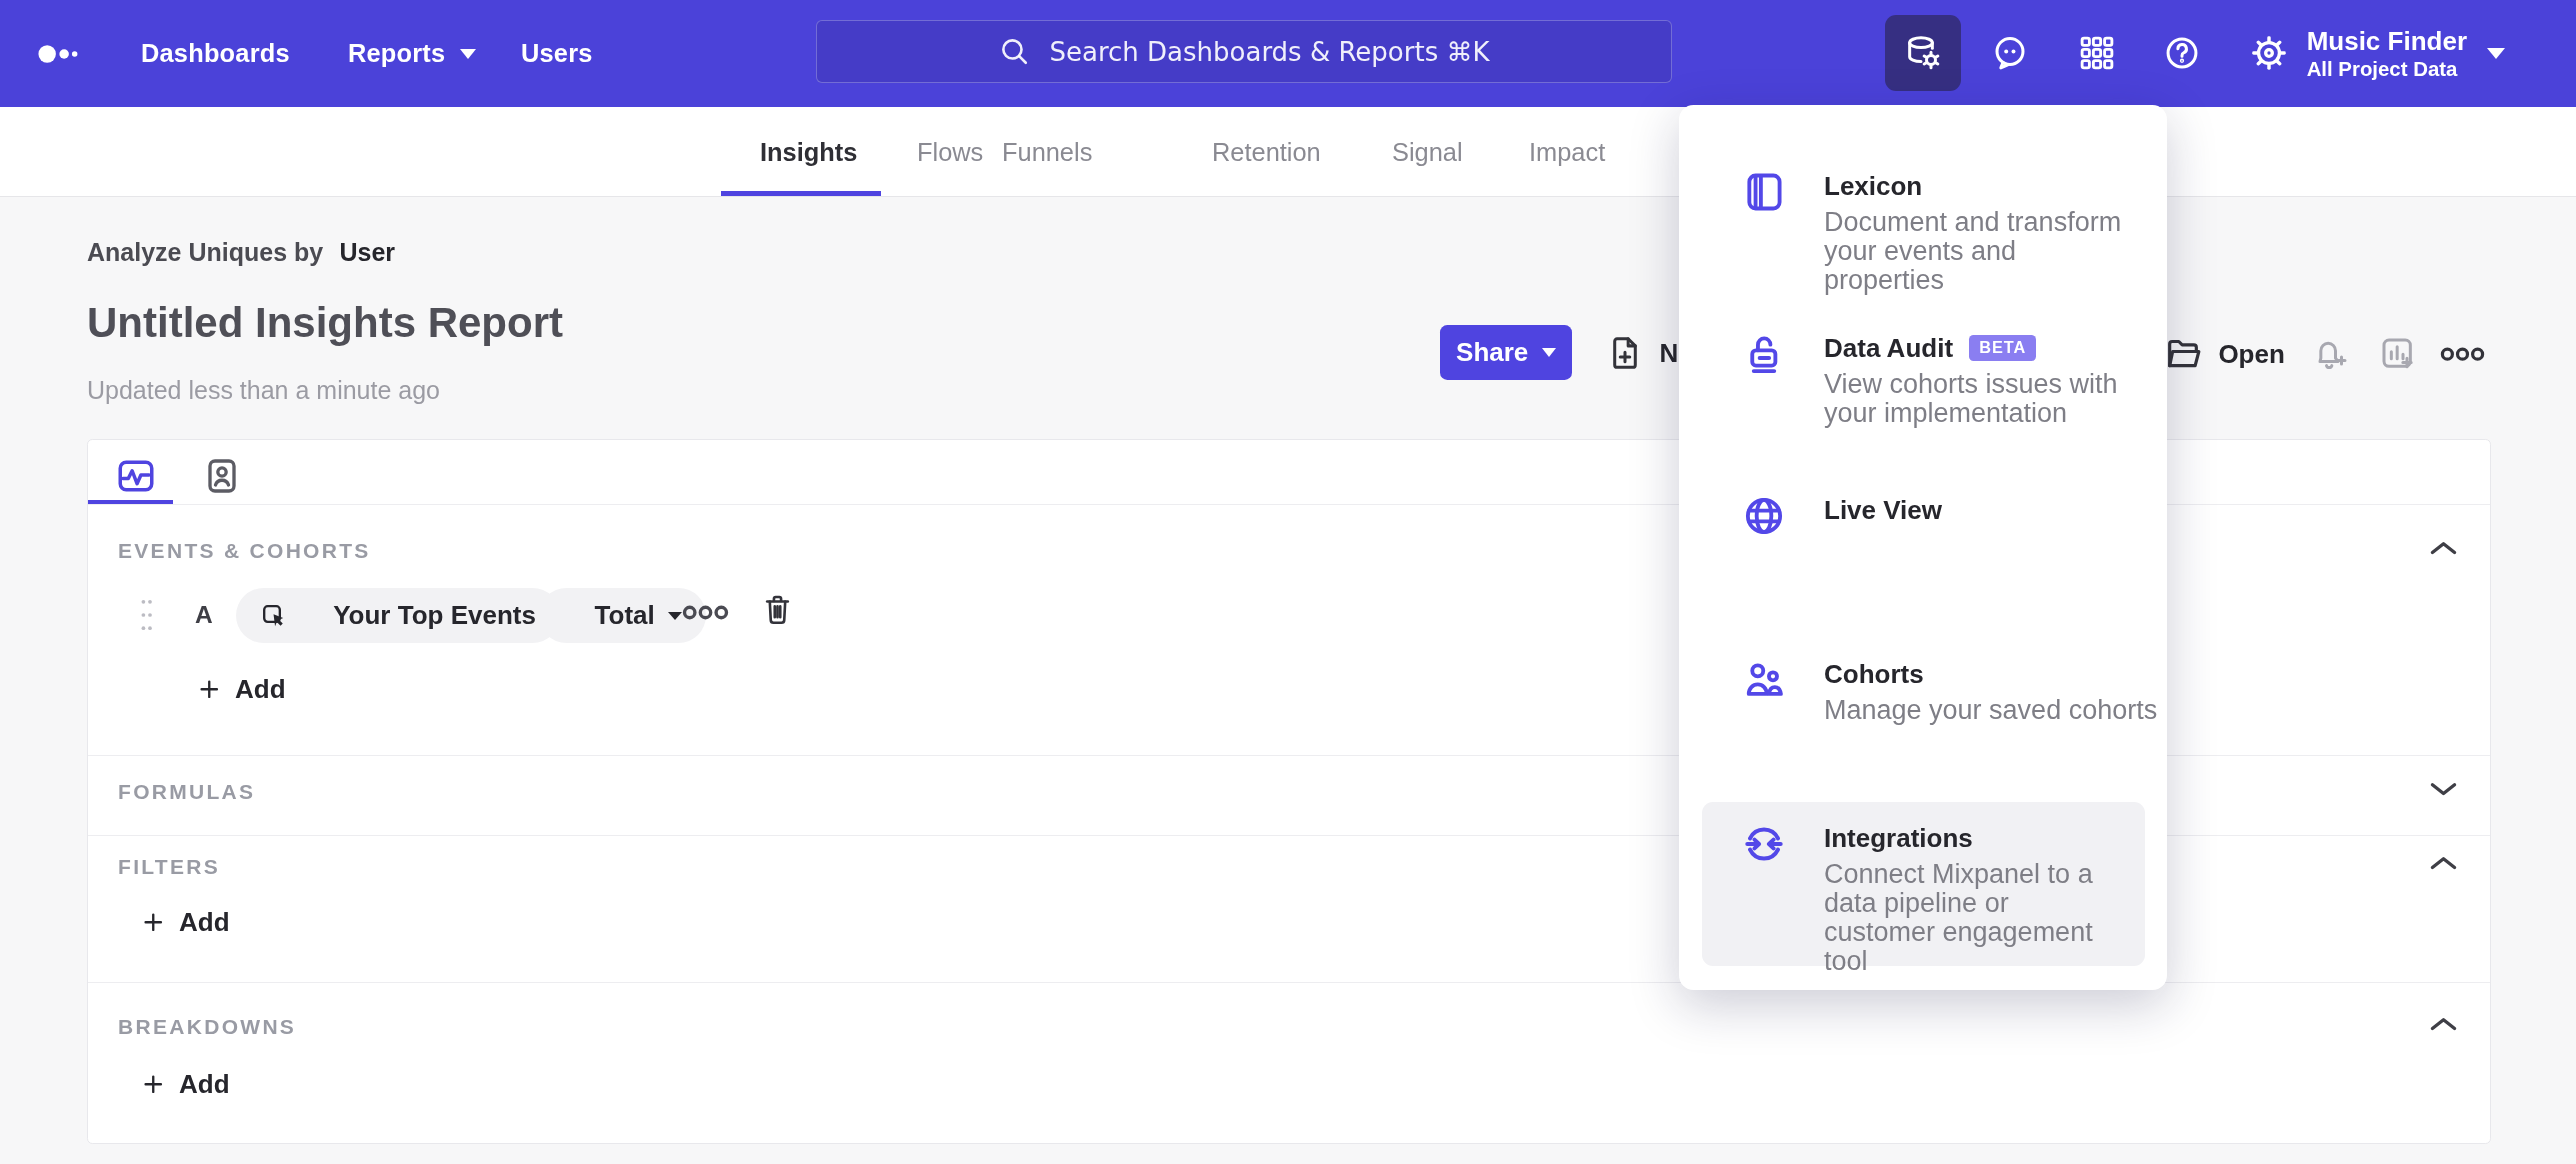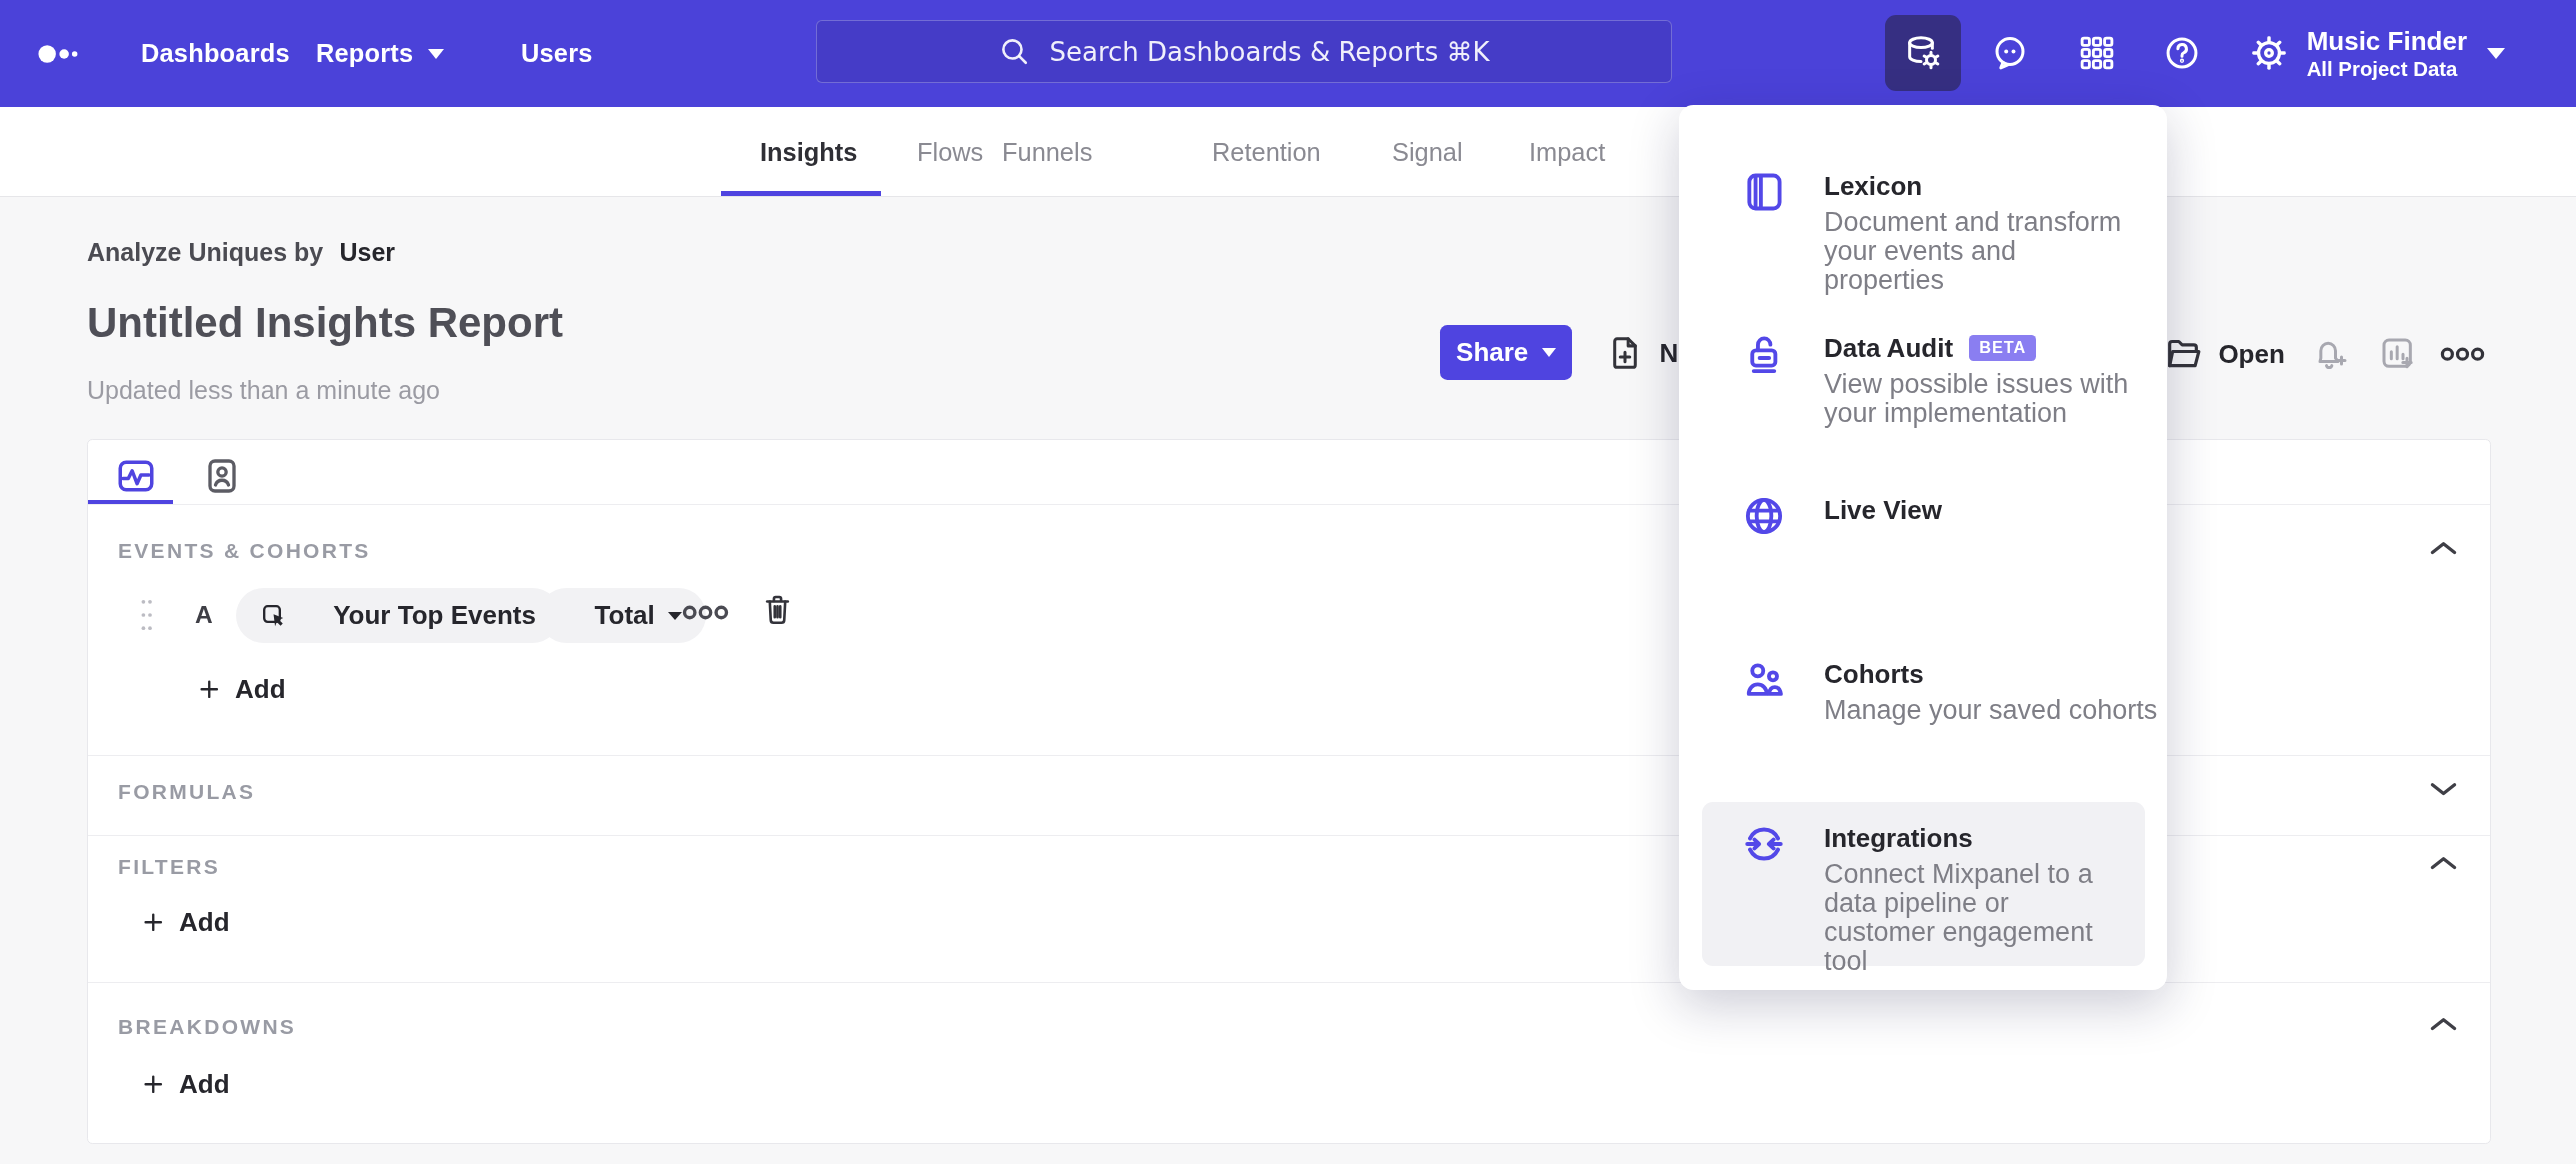--- a/index.html
+++ b/index.html
@@ -91,21 +91,21 @@
   <div class="logo">
     <svg width="44" height="22" viewBox="0 0 48 24" fill="#ffffff">
       <circle cx="10" cy="12" r="9.5"></circle>
         <circle cx="28.5" cy="12" r="5.2"></circle>
         <circle cx="40" cy="12" r="3"></circle>
     </svg>
   </div>
   <div class="nav-link" style="left:141px;">
     <span>Dashboards</span>
   </div>
-  <div class="nav-link" style="left:316px;">
+  <div class="nav-link" style="left:348px;">
     <span>Reports</span>
     <i class="caret"></i>
   </div>
   <div class="nav-link" style="left:521px;">
     <span>Users</span>
   </div>
 
   <div class="searchbar">
     <svg width="33" height="33" viewBox="0 0 24 24" fill="none" stroke="rgba(255,255,255,.92)" stroke-width="1.9" stroke-linecap="round">
       <circle cx="10.5" cy="10.5" r="6.6"></circle>
@@ -377,21 +377,21 @@
     <div class="dd-icon">
       <svg width="44" height="44" viewBox="0 0 24 24" fill="none" stroke="currentColor" stroke-width="2.1" stroke-linecap="round" stroke-linejoin="round">
         <path d="M8.7 10V6.9a3.4 3.4 0 0 1 6.8 0"></path>
         <rect x="5.6" y="10" width="12.6" height="8.3" rx="2"></rect>
         <path d="M9.6 14.2h5.2"></path>
         <path d="M6.4 21.3h11.2"></path>
       </svg>
     </div>
     <div class="dd-body">
       <span class="dd-title">Data Audit</span><span class="dd-badge">BETA</span>
-      <div class="dd-desc">View possible issues with your implementation</div>
+      <div class="dd-desc">View cohorts issues with your implementation</div>
     </div>
   </div>
 
   <div class="dd-item i2">
     <div class="dd-icon">
       <svg width="44" height="44" viewBox="0 0 24 24" fill="none" stroke="currentColor" stroke-width="2.1" stroke-linecap="round">
         <circle cx="12" cy="12" r="8.8"></circle>
         <ellipse cx="12" cy="12" rx="4" ry="8.8"></ellipse>
         <path d="M3.8 9.1h16.4 M3.8 14.9h16.4"></path>
       </svg>

